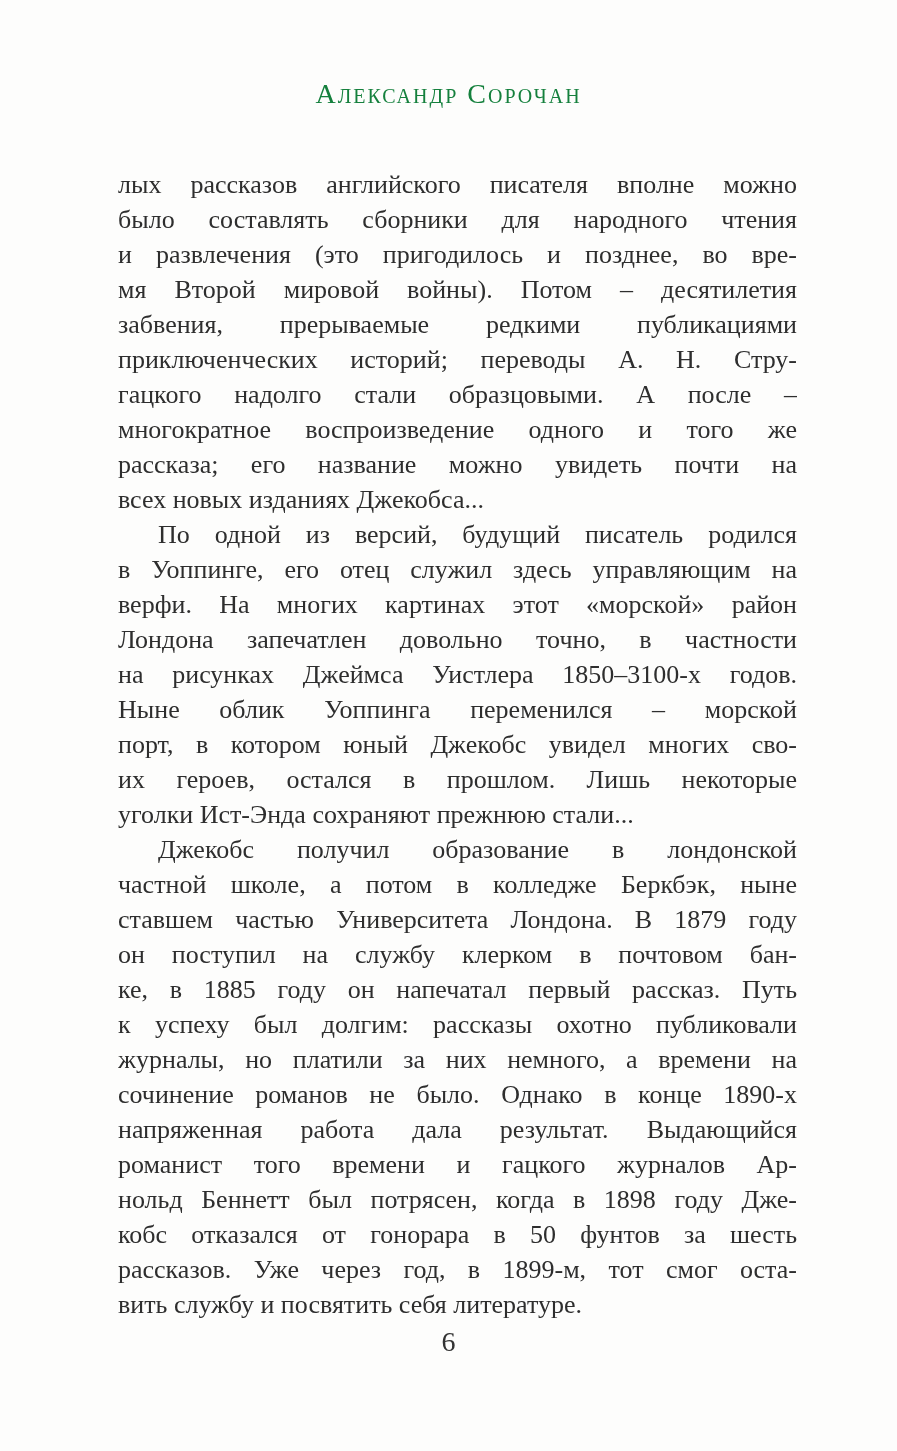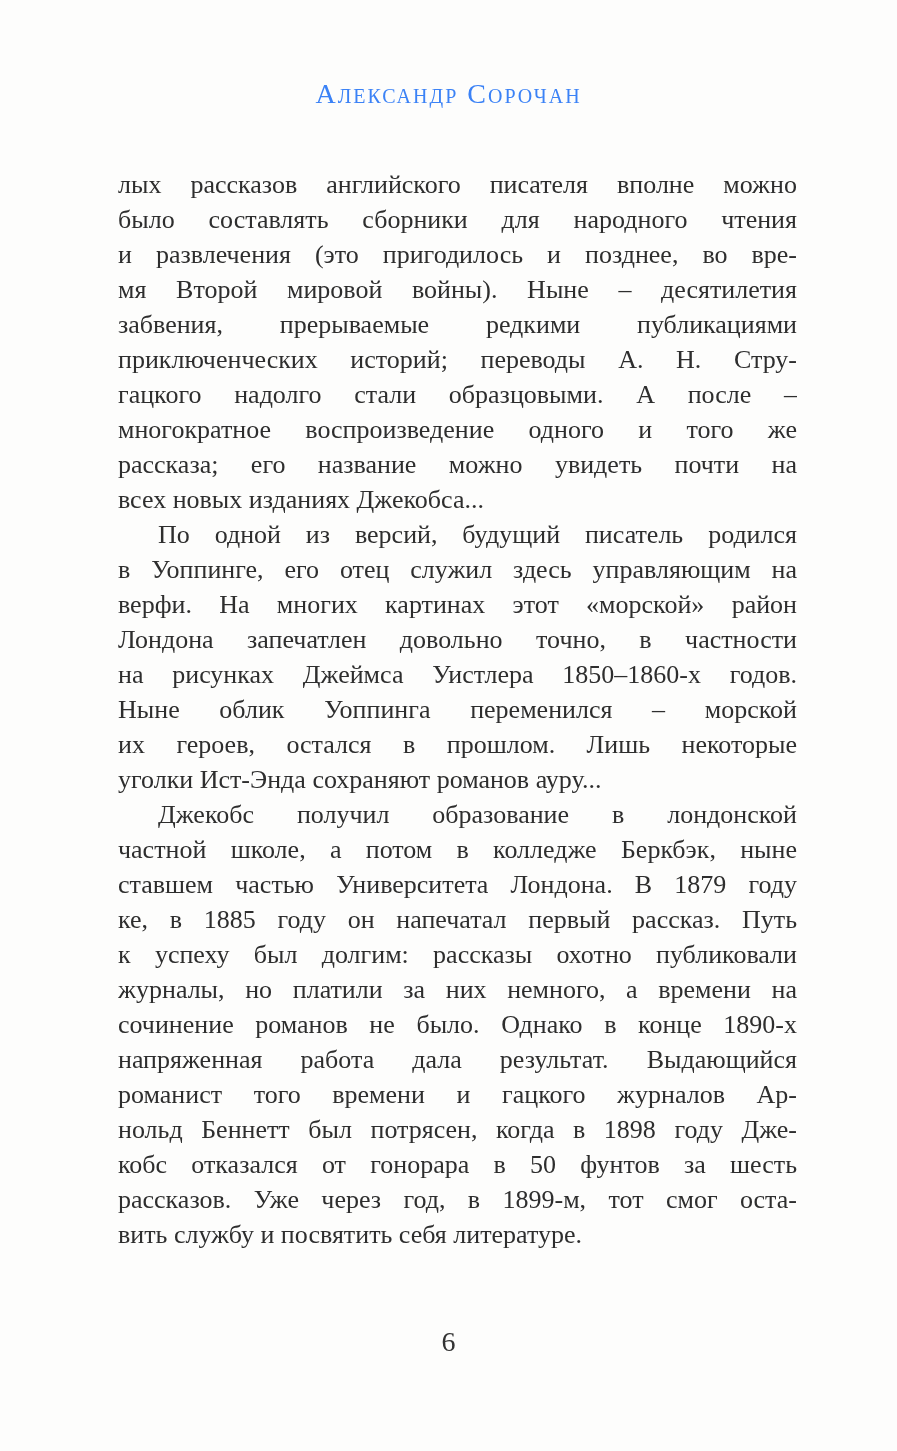--- a/index.html
+++ b/index.html
@@ -19,21 +19,21 @@
   }
   .running-header {
     position: absolute;
     top: 78px;
     left: 0;
     width: 100%;
     text-align: center;
     font-variant: small-caps;
     font-size: 28px;
     letter-spacing: 2px;
-    color: #3b82f6;
+    color: #15803d;
   }
   .body-text {
     position: absolute;
     top: 167px;
     left: 118px;
     width: 679px;
     font-size: 26px;
   }
   .paragraph {
     margin: 0;
@@ -67,42 +67,44 @@
 <body>
 
 <div class="page">
   <div class="running-header">Александр Сорочан</div>
 
   <div class="body-text">
       <div class="paragraph">
         <div class="line">лых рассказов английского писателя вполне можно</div>
         <div class="line">было составлять сборники для народного чтения</div>
         <div class="line">и развлечения (это пригодилось и позднее, во вре-</div>
-        <div class="line">мя Второй мировой войны). Ныне – десятилетия</div>
+        <div class="line">мя Второй мировой войны). Потом – десятилетия</div>
         <div class="line">забвения, прерываемые редкими публикациями</div>
         <div class="line">приключенческих историй; переводы А. Н. Стру-</div>
         <div class="line">гацкого надолго стали образцовыми. А после –</div>
         <div class="line">многократное воспроизведение одного и того же</div>
         <div class="line">рассказа; его название можно увидеть почти на</div>
         <div class="line last">всех новых изданиях Джекобса...</div>
       </div>
       <div class="paragraph">
         <div class="line indent">По одной из версий, будущий писатель родился</div>
         <div class="line">в Уоппинге, его отец служил здесь управляющим на</div>
         <div class="line">верфи. На многих картинах этот «морской» район</div>
         <div class="line">Лондона запечатлен довольно точно, в частности</div>
-        <div class="line">на рисунках Джеймса Уистлера 1850–1860-х годов.</div>
+        <div class="line">на рисунках Джеймса Уистлера 1850–3100-х годов.</div>
         <div class="line">Ныне облик Уоппинга переменился – морской</div>
+        <div class="line">порт, в котором юный Джекобс увидел многих сво-</div>
         <div class="line">их героев, остался в прошлом. Лишь некоторые</div>
-        <div class="line last">уголки Ист-Энда сохраняют романов ауру...</div>
+        <div class="line last">уголки Ист-Энда сохраняют прежнюю стали...</div>
       </div>
       <div class="paragraph">
         <div class="line indent">Джекобс получил образование в лондонской</div>
         <div class="line">частной школе, а потом в колледже Беркбэк, ныне</div>
         <div class="line">ставшем частью Университета Лондона. В 1879 году</div>
+        <div class="line">он поступил на службу клерком в почтовом бан-</div>
         <div class="line">ке, в 1885 году он напечатал первый рассказ. Путь</div>
         <div class="line">к успеху был долгим: рассказы охотно публиковали</div>
         <div class="line">журналы, но платили за них немного, а времени на</div>
         <div class="line">сочинение романов не было. Однако в конце 1890-х</div>
         <div class="line">напряженная работа дала результат. Выдающийся</div>
         <div class="line">романист того времени и гацкого журналов Ар-</div>
         <div class="line">нольд Беннетт был потрясен, когда в 1898 году Дже-</div>
         <div class="line">кобс отказался от гонорара в 50 фунтов за шесть</div>
         <div class="line">рассказов. Уже через год, в 1899-м, тот смог оста-</div>
         <div class="line last">вить службу и посвятить себя литературе.</div>

